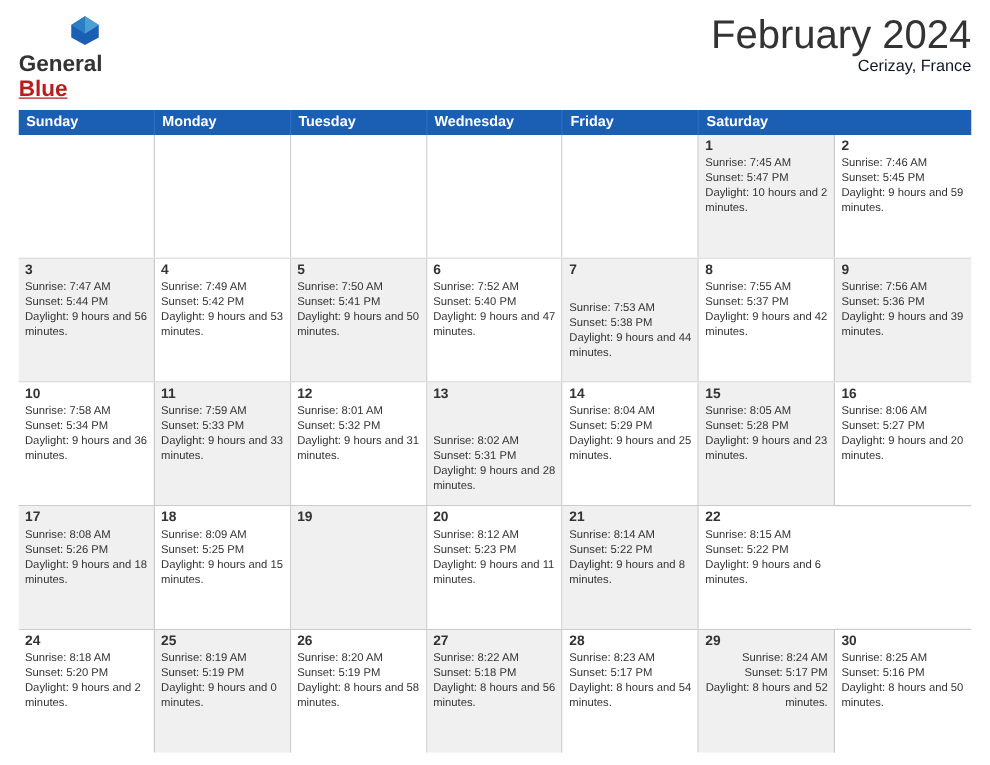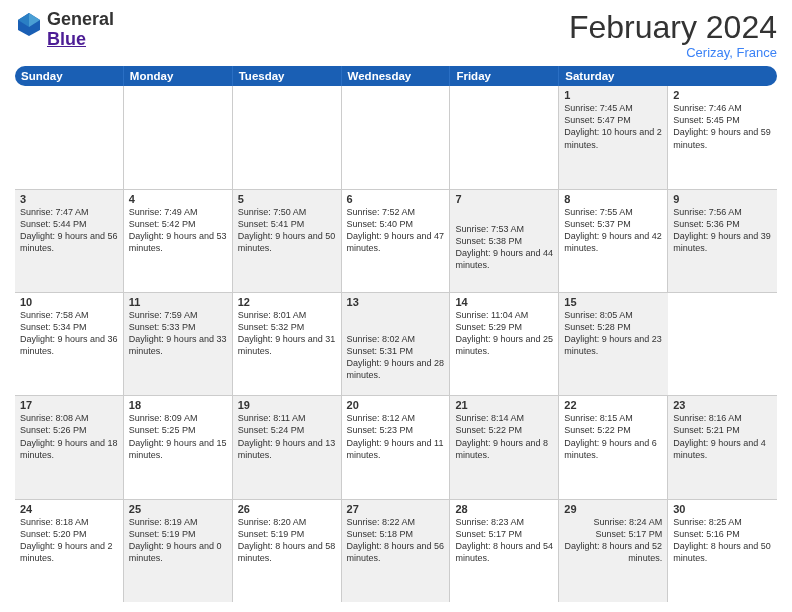--- a/index.html
+++ b/index.html
@@ -18,22 +18,23 @@
       flex-direction: column;
     }
     .header {
       display: flex;
       justify-content: space-between;
       align-items: flex-start;
       margin-bottom: 6px;
     }
     .logo {
       display: flex;
-      align-items: flex-start;
+      align-items: flex-end;
       gap: 4px;
+      flex-direction: column;
     }
     .logo-text {
       font-size: 18px;
       font-weight: bold;
       color: #333;
       line-height: 1.1;
     }
     .logo-icon {
       width: 28px;
       height: 28px;
@@ -42,33 +43,32 @@
       text-align: right;
     }
     .month-title {
       font-size: 32px;
       font-weight: normal;
       color: #333;
       line-height: 1.1;
     }
     .location {
       font-size: 13px;
-      color: #3b82f6;
+      color: #0f172a;
       text-align: right;
     }
     .calendar {
       flex: 1;
       display: flex;
       flex-direction: column;
     }
     .cal-header-row {
       display: grid;
       grid-template-columns: repeat(7, 1fr);
       background: #1a5fb4;
-      border-radius: 10px;
     }
     .cal-header-cell {
       color: #fff;
       font-size: 11.5px;
       font-weight: bold;
       padding: 4px 6px;
       border-right: 1px solid #2a6fc4;
     }
     .cal-header-cell:last-child { border-right: none; }
     .cal-body {
@@ -113,21 +113,21 @@
 <div class="page">
   <div class="header">
     <div class="logo">
       <svg class="logo-icon" viewBox="0 0 28 28">
         <polygon points="14,3 25,10 25,20 14,26 3,20 3,10" fill="#1a5fb4"></polygon>
         <polygon points="14,3 25,10 14,17" fill="#4a9fd4"></polygon>
         <polygon points="14,3 3,10 14,17" fill="#2a7fc4"></polygon>
       </svg>
       <div style="display:flex;flex-direction:column;line-height:1.1;">
         <span class="logo-text">General</span>
-        <span class="logo-text" style="color:#4c1d95;text-decoration:underline;">Blue</span>
+        <span class="logo-text" style="color:#b91c1c;text-decoration:underline;">Blue</span>
       </div>
     </div>
     <div class="title-block">
       <div class="month-title">February 2024</div>
       <div class="location">Cerizay, France</div>
     </div>
   </div>
 
   <div class="calendar">
     <div class="cal-header-row">
@@ -222,73 +222,70 @@
 Daylight: 9 hours and 31 minutes.</div>
           </div>
           <div class="cal-cell shaded">
             <span class="day-num">13</span>
             <div class="cal-cell-text" style="white-space: pre-line; margin-top: 25px;">Sunrise: 8:02 AM
 Sunset: 5:31 PM
 Daylight: 9 hours and 28 minutes.</div>
           </div>
           <div class="cal-cell">
             <span class="day-num">14</span>
-            <div class="cal-cell-text" style="white-space: pre-line;">Sunrise: 11:04 AM
+            <div class="cal-cell-text" style="white-space: pre-line;">Sunrise: 8:04 AM
 Sunset: 5:29 PM
 Daylight: 9 hours and 25 minutes.</div>
           </div>
           <div class="cal-cell shaded">
             <span class="day-num">15</span>
             <div class="cal-cell-text" style="white-space: pre-line;">Sunrise: 8:05 AM
 Sunset: 5:28 PM
 Daylight: 9 hours and 23 minutes.</div>
           </div>
+          <div class="cal-cell">
+            <span class="day-num">16</span>
+            <div class="cal-cell-text" style="white-space: pre-line;">Sunrise: 8:06 AM
+Sunset: 5:27 PM
+Daylight: 9 hours and 20 minutes.</div>
+          </div>
         </div>
         <div class="cal-row">
           <div class="cal-cell shaded">
             <span class="day-num">17</span>
             <div class="cal-cell-text" style="white-space: pre-line;">Sunrise: 8:08 AM
 Sunset: 5:26 PM
 Daylight: 9 hours and 18 minutes.</div>
           </div>
           <div class="cal-cell">
             <span class="day-num">18</span>
             <div class="cal-cell-text" style="white-space: pre-line;">Sunrise: 8:09 AM
 Sunset: 5:25 PM
 Daylight: 9 hours and 15 minutes.</div>
           </div>
           <div class="cal-cell shaded">
             <span class="day-num">19</span>
-            <div class="cal-cell-text" style="white-space: pre-line;">Sunrise: 8:11 AM
-Sunset: 5:24 PM
-Daylight: 9 hours and 13 minutes.</div>
           </div>
           <div class="cal-cell">
             <span class="day-num">20</span>
             <div class="cal-cell-text" style="white-space: pre-line;">Sunrise: 8:12 AM
 Sunset: 5:23 PM
 Daylight: 9 hours and 11 minutes.</div>
           </div>
           <div class="cal-cell shaded">
             <span class="day-num">21</span>
             <div class="cal-cell-text" style="white-space: pre-line;">Sunrise: 8:14 AM
 Sunset: 5:22 PM
 Daylight: 9 hours and 8 minutes.</div>
           </div>
           <div class="cal-cell">
             <span class="day-num">22</span>
             <div class="cal-cell-text" style="white-space: pre-line;">Sunrise: 8:15 AM
 Sunset: 5:22 PM
 Daylight: 9 hours and 6 minutes.</div>
-          </div>
-          <div class="cal-cell shaded">
-            <span class="day-num">23</span>
-            <div class="cal-cell-text" style="white-space: pre-line;">Sunrise: 8:16 AM
-Sunset: 5:21 PM
-Daylight: 9 hours and 4 minutes.</div>
           </div>
         </div>
         <div class="cal-row">
           <div class="cal-cell">
             <span class="day-num">24</span>
             <div class="cal-cell-text" style="white-space: pre-line;">Sunrise: 8:18 AM
 Sunset: 5:20 PM
 Daylight: 9 hours and 2 minutes.</div>
           </div>
           <div class="cal-cell shaded">

